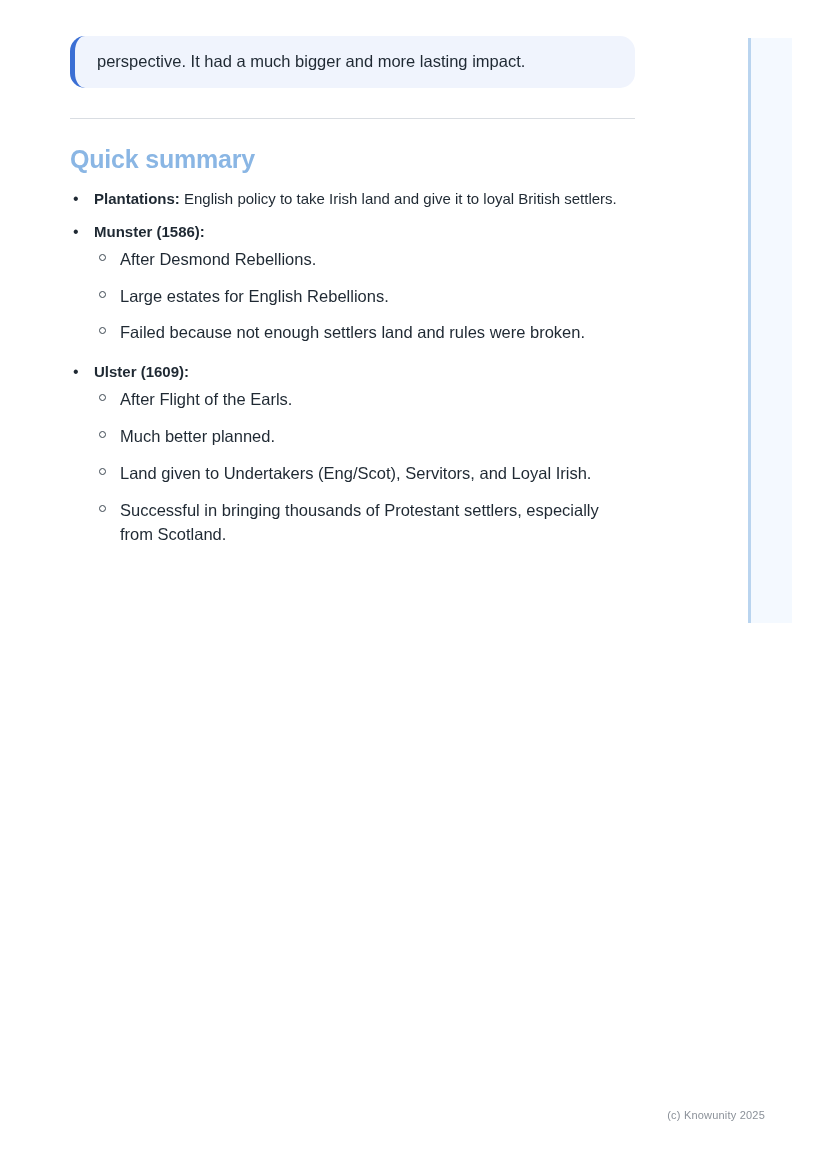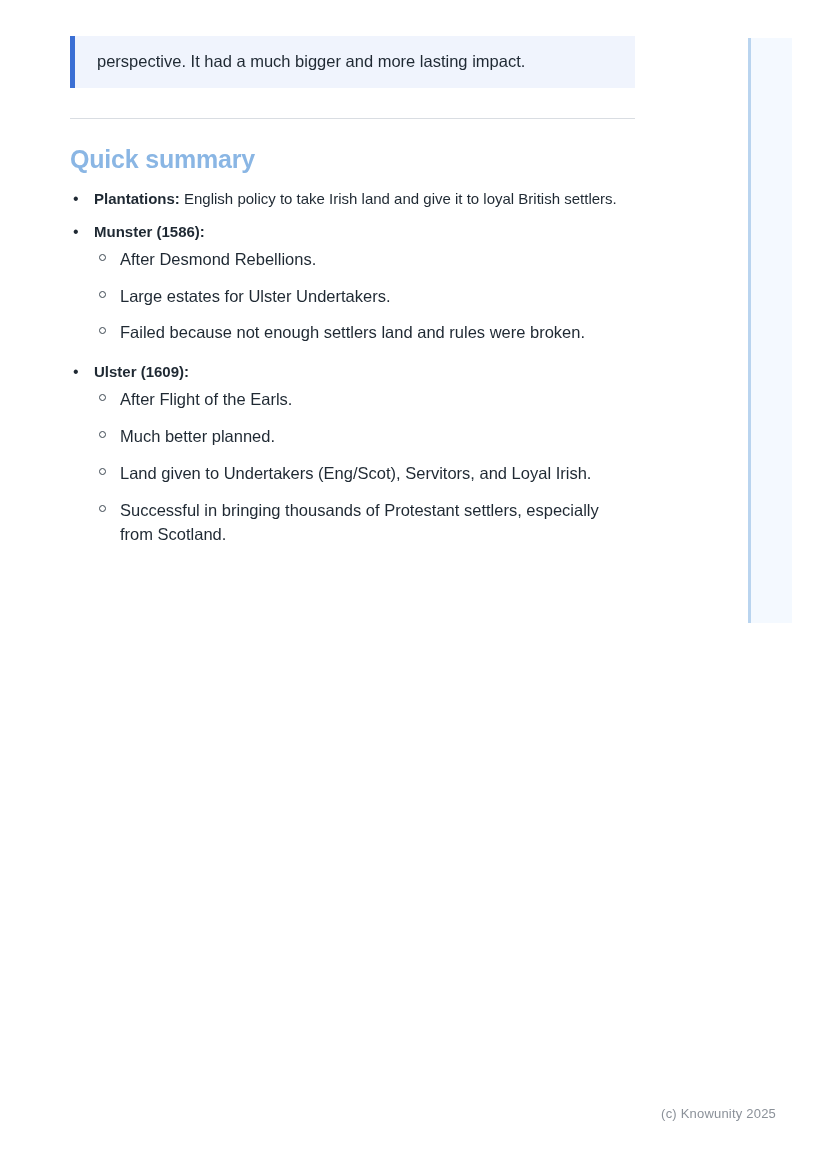--- a/index.html
+++ b/index.html
@@ -46,20 +46,21 @@
   
   .callout {
     background: #f0f4fd;
     border-left: 5px solid #3b6fd4;
     padding: 14px 16px 14px 22px;
     box-sizing: border-box;
     width: 565px;
     min-height: 50px;
     display: flex;
     align-items: center;
+    border-radius: 15px;
   }
   .callout-text {
     font-size: 16.5px;
     line-height: 1.45;
     color: #1f2933;
   }
 
   .divider {
     margin-top: 30px;
     border-top: 1px solid #d9dde2;
@@ -132,23 +133,23 @@
     line-height: 1.5;
     color: #1f2933;
   }
 
   .group-spacer {
     height: 6px;
   }
 
   .footer {
     position: absolute;
-    right: 52px;
+    right: 63px;
     bottom: 50px;
-    font-size: 13px;
+    font-size: 11px;
     color: #8b9199;
     letter-spacing: 0.2px;
     margin-left: 22px;
   }
 </style>
 </head>
 <body>
 
 <div class="page">
 
@@ -174,21 +175,21 @@
       <li>
         <span class="bullet">•</span>
         <div class="item-text"><span class="lead">Munster (1586):</span><span></span></div>
         <ul class="inner">
           <li>
             <span class="bullet-o"></span>
             <span class="sub-text">After Desmond Rebellions.</span>
           </li>
           <li>
             <span class="bullet-o"></span>
-            <span class="sub-text">Large estates for Ulster Undertakers.</span>
+            <span class="sub-text">Large estates for English Rebellions.</span>
           </li>
           <li>
             <span class="bullet-o"></span>
             <span class="sub-text">Failed because not enough settlers land and rules were broken.</span>
           </li>
         </ul>
       </li>
 
       <li class="group-spacer" style="padding:0;margin:0;"></li>
 

